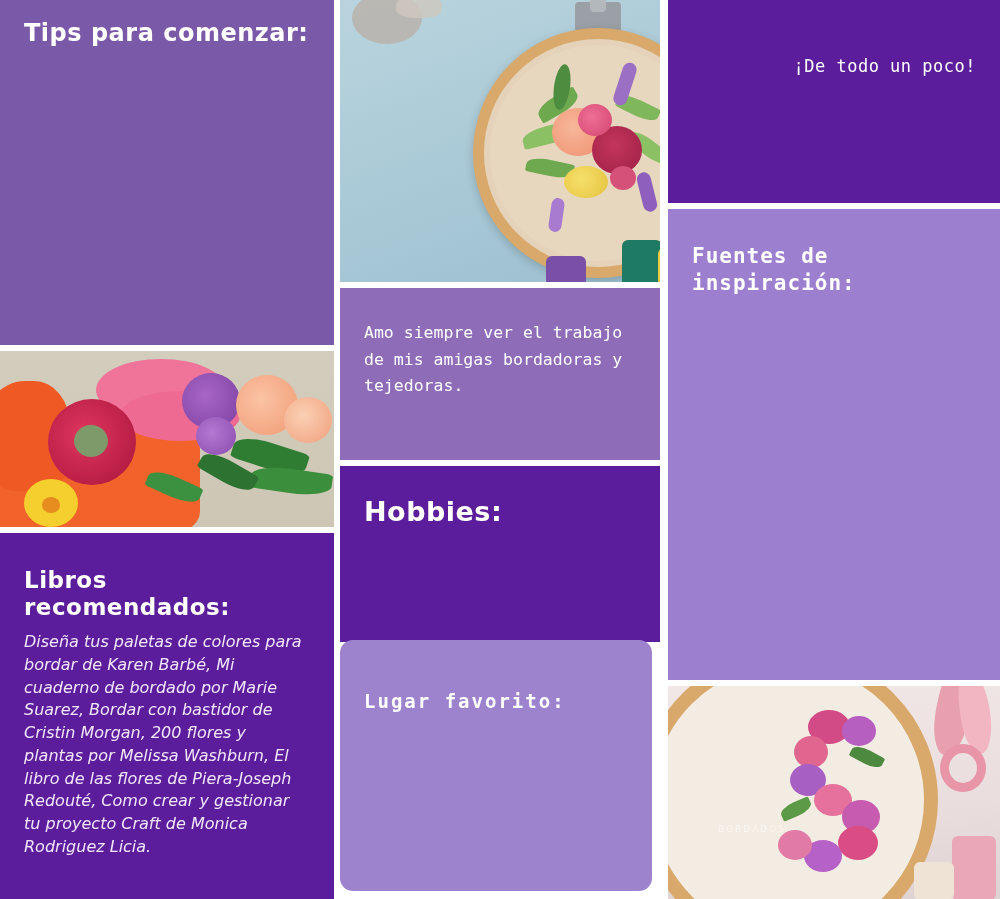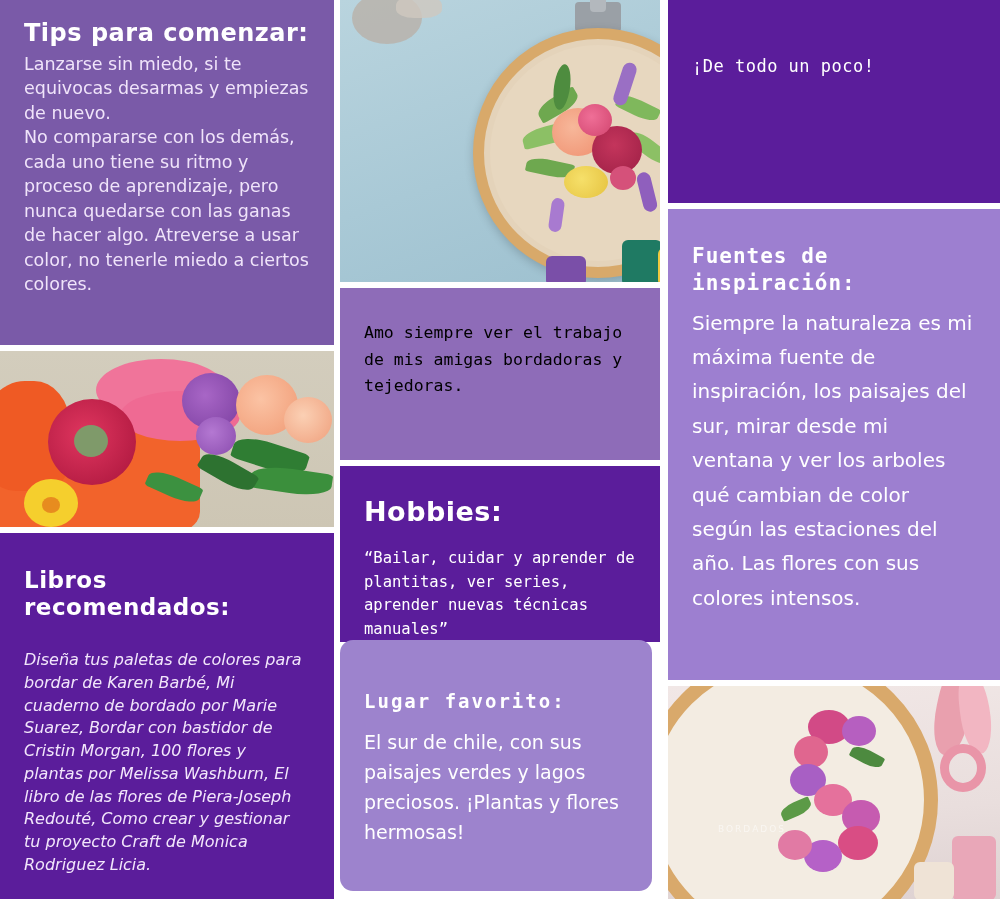--- a/index.html
+++ b/index.html
@@ -59,35 +59,35 @@
     background: #7a5aa8;
   }
   #tips .title-hand { font-size: 24px; color: #ffffff; margin-bottom: 4px; }
   #tips .body-text { font-size: 17.5px; color: #f0e4fa; line-height: 1.40; }
 
   
   #libros {
     left: 0; top: 533px; width: 334px; height: 366px;
     background: #5b1d9b;
   }
-  #libros .title-hand { font-size: 23px; line-height: 1.18; margin-bottom: 28px; }
+  #libros .title-hand { font-size: 23px; line-height: 1.18; margin-bottom: 10px; }
   #libros .body-text {
     font-size: 16px;
     font-style: italic;
     color: #f2e6fb;
     line-height: 1.42;
   }
 
   
   #referentes {
     left: 340px; top: 288px; width: 320px; height: 172px;
     background: #8e6cb8;
   }
   #referentes .title-hand { font-size: 25px; margin-bottom: 8px; }
-  #referentes .body-mono { font-size: 16.5px; color: #000000; line-height: 1.62; }
+  #referentes .body-mono { font-size: 16.5px; color: #ffffff; line-height: 1.62; }
 
   
   #hobbies {
     left: 340px; top: 466px; width: 320px; height: 176px;
     background: #5b1d9b;
   }
   #hobbies .title-hand { font-size: 27px; margin-bottom: 20px; }
   #hobbies .body-mono { font-size: 15.5px; color: #ffffff; line-height: 1.52; }
 
   
@@ -98,21 +98,21 @@
   }
   #lugar .title-mono { font-size: 19px; letter-spacing: 2px; margin-bottom: 14px; }
   #lugar .body-text { font-size: 19px; color: #ffffff; line-height: 1.58; }
 
   
   #musica {
     left: 668px; top: 0; width: 332px; height: 203px;
     background: #5b1d9b;
   }
   #musica .title-mono { font-size: 21px; line-height: 1.28; margin-bottom: 12px; }
-  #musica .body-mono { font-size: 17px; letter-spacing: 0.5px; }
+  #musica .body-mono { font-size: 17px; letter-spacing: 0.5px; text-align: right; }
 
   
   #fuentes {
     left: 668px; top: 209px; width: 332px; height: 471px;
     background: #9d7fd0;
   }
   #fuentes .title-mono { font-size: 21px; letter-spacing: 1px; line-height: 1.3; }
   #fuentes .body-text { font-size: 20px; color: #ffffff; line-height: 1.72; }
 
   
@@ -160,22 +160,20 @@
     font-family: "DejaVu Sans", sans-serif;
   }
 </style>
 </head>
 <body>
 
 <div id="page">
 
   <div class="cell pad" id="tips">
     <h2 class="title-hand">Tips para comenzar:</h2>
-    <p class="body-text" style="white-space:pre-line;">Lanzarse sin miedo, si te equivocas desarmas y empiezas de nuevo.
-No compararse con los demás, cada uno tiene su ritmo y proceso de aprendizaje, pero nunca quedarse con las ganas de hacer algo. Atreverse a usar color, no tenerle miedo a ciertos colores.</p>
   </div>
 
   <div class="cell" id="photo-hoop-top">
 
     <div class="shape" style="left:12px;top:-8px;width:70px;height:52px;border-radius:50%;background:#b9b3ab;opacity:.85;"></div>
     <div class="shape" style="left:56px;top:-4px;width:46px;height:22px;border-radius:40%;background:#cfc8bf;opacity:.8;"></div>
 
     <div class="shape" style="left:235px;top:2px;width:46px;height:30px;background:#9aa0a6;border-radius:4px;"></div>
     <div class="shape" style="left:250px;top:-6px;width:16px;height:18px;background:#b3b8bd;border-radius:4px;"></div>
 
@@ -212,21 +210,20 @@
 
   <div class="cell pad" id="referentes">
     <div style="padding-top:12px;">
       <p class="body-mono">Amo siempre ver el trabajo de mis amigas bordadoras y tejedoras.</p>
     </div>
   </div>
 
   <div class="cell pad" id="fuentes">
     <div style="padding-top:14px;">
       <h2 class="title-mono">Fuentes de inspiración:</h2>
-      <p class="body-text">Siempre la naturaleza es mi máxima fuente de inspiración, los paisajes del sur, mirar desde mi ventana y ver los arboles qué cambian de color según las estaciones del año. Las flores con sus colores intensos.</p>
     </div>
   </div>
 
   <div class="cell" id="photo-threads">
     <div class="shape" style="left:0;top:0;width:100%;height:100%;background:linear-gradient(180deg,#d3cdbd 0%,#cdc6b4 100%);"></div>
 
     <div class="shape" style="left:-10px;top:60px;width:210px;height:126px;background:#f2632b;border-radius:40% 30% 20% 20%;"></div>
     <div class="shape" style="left:-20px;top:30px;width:90px;height:110px;background:#ef5a24;border-radius:50% 40% 30% 40%;"></div>
 
     <div class="shape thread-blob" style="left:96px;top:8px;width:130px;height:62px;background:#f0749a;border-radius:50%;"></div>
@@ -246,35 +243,33 @@
     <div class="shape leaf" style="left:198px;top:110px;width:60px;height:22px;transform:rotate(30deg);background:#2d7230;"></div>
     <div class="shape leaf" style="left:146px;top:126px;width:56px;height:20px;transform:rotate(24deg);background:#3c9140;"></div>
 
     <div class="shape" style="left:24px;top:128px;width:54px;height:48px;background:#f5cf2d;border-radius:50%;"></div>
     <div class="shape" style="left:42px;top:146px;width:18px;height:16px;background:#e78c1f;border-radius:50%;"></div>
   </div>
 
   <div class="cell pad" id="hobbies">
     <div style="padding-top:10px;">
       <h2 class="title-hand">Hobbies:</h2>
-      <p class="body-mono">“Bailar, cuidar y aprender de plantitas, ver series, aprender nuevas técnicas manuales”</p>
     </div>
   </div>
 
   <div class="cell pad" id="libros">
     <div style="padding-top:14px;">
       <h2 class="title-hand">Libros recomendados:</h2>
-      <p class="body-text">Diseña tus paletas de colores para bordar de Karen Barbé, Mi cuaderno de bordado por Marie Suarez, Bordar con bastidor de Cristin Morgan, 100 flores y plantas por Melissa Washburn, El libro de las flores de Piera-Joseph Redouté, Como crear y gestionar tu proyecto Craft de Monica Rodriguez Licia.</p>
+      <p class="body-text">Diseña tus paletas de colores para bordar de Karen Barbé, Mi cuaderno de bordado por Marie Suarez, Bordar con bastidor de Cristin Morgan, 200 flores y plantas por Melissa Washburn, El libro de las flores de Piera-Joseph Redouté, Como crear y gestionar tu proyecto Craft de Monica Rodriguez Licia.</p>
     </div>
   </div>
 
   <div class="cell pad" id="lugar">
     <div style="padding-top:30px;">
       <h2 class="title-mono">Lugar  favorito:</h2>
-      <p class="body-text">El sur de chile, con sus paisajes verdes y lagos preciosos. ¡Plantas y flores hermosas!</p>
     </div>
   </div>
 
   <div class="cell" id="photo-hoop-bottom">
 
     <div class="shape" style="left:-30px;top:-36px;width:300px;height:300px;border-radius:50%;border:14px solid #d9a96b;background:#f3ece2;"></div>
 
     <div class="shape" style="left:118px;top:28px;width:110px;height:160px;">
       <div class="shape" style="left:22px;top:-4px;width:42px;height:34px;border-radius:50%;background:#d24a86;"></div>
       <div class="shape" style="left:56px;top:2px;width:34px;height:30px;border-radius:50%;background:#b65fc0;"></div>

